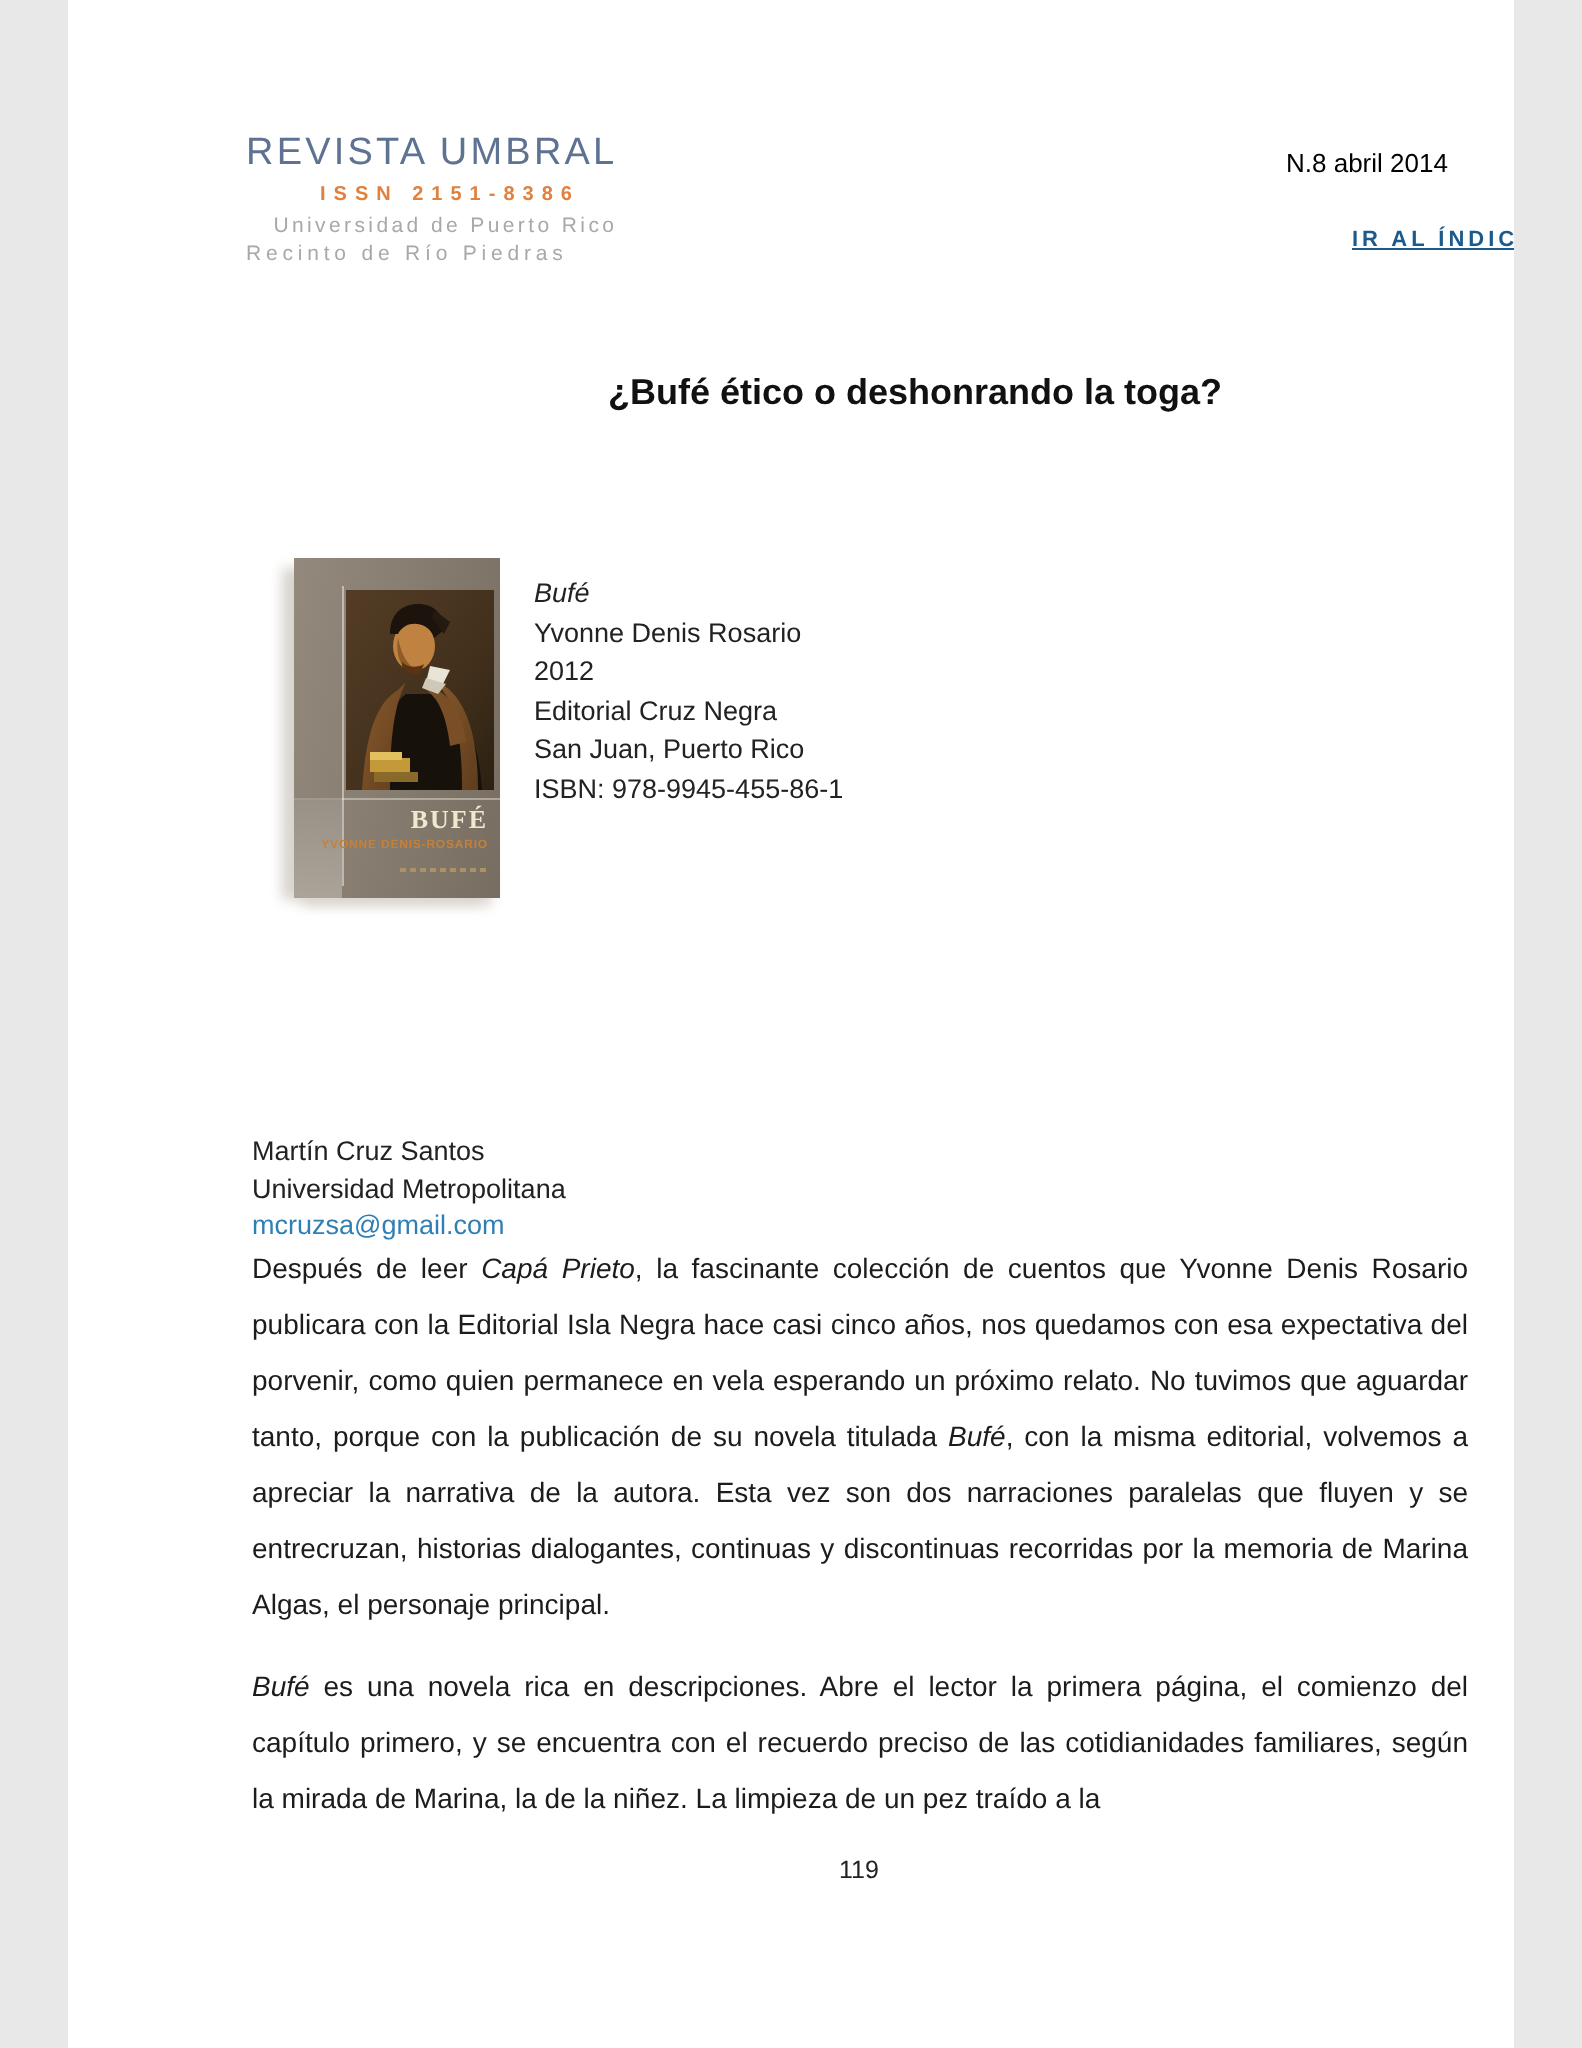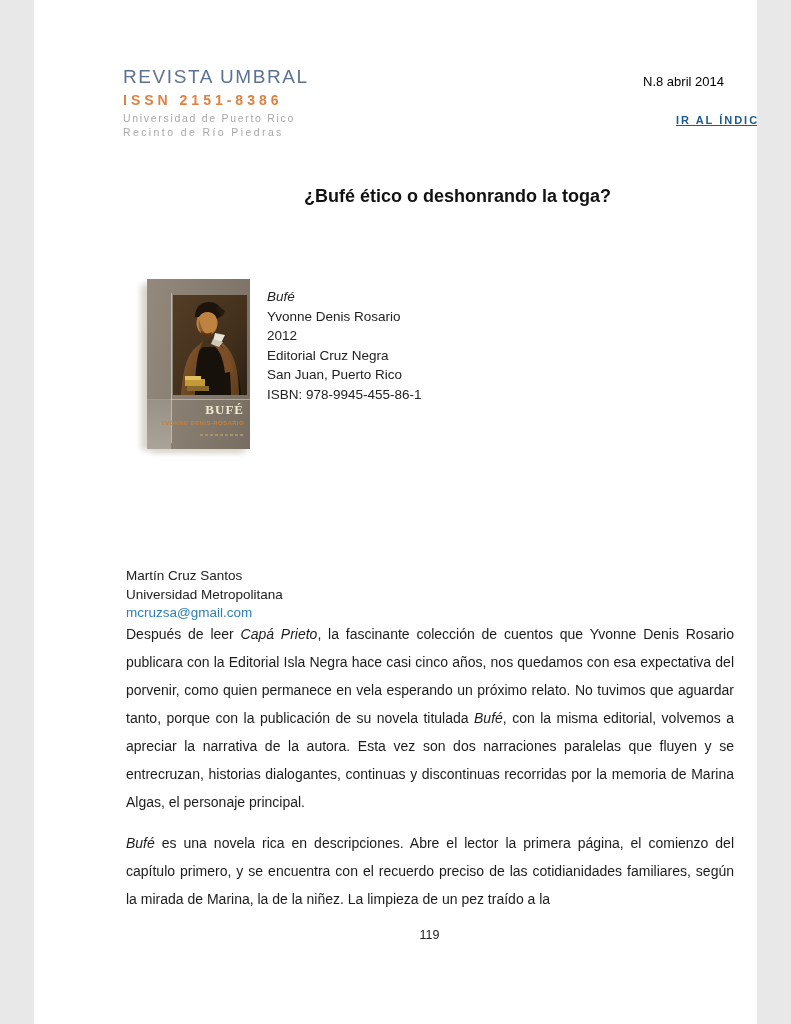--- a/index.html
+++ b/index.html
@@ -14,26 +14,26 @@
     overflow:hidden;
   }
 
   
   .logo{position:absolute;left:89px;top:66px;}
   .logo-title{
     font-size:19px;letter-spacing:1.6px;color:#5e7292;
     font-weight:normal;white-space:nowrap;
   }
   .logo-issn{
-    margin-top:4px;font-size:14px;font-weight:bold;
-    letter-spacing:4px;color:#e0813f;white-space:nowrap;
+    margin-top:4px;font-size:10px;font-weight:bold;
+    letter-spacing:4px;color:#e0813f;white-space:nowrap;margin-left:37px;
   }
   .logo-sub1{
     margin-top:4px;font-size:10.5px;letter-spacing:1.7px;
-    color:#a8a8a8;white-space:nowrap;
+    color:#a8a8a8;white-space:nowrap;text-align:right;
   }
   .logo-sub2{
     margin-top:2px;font-size:10.5px;letter-spacing:2.4px;
     color:#a8a8a8;white-space:nowrap;
   }
   .issue{
     position:absolute;left:609px;top:74px;
     font-size:13px;color:#000000;white-space:nowrap;
   }
   .index-link{

